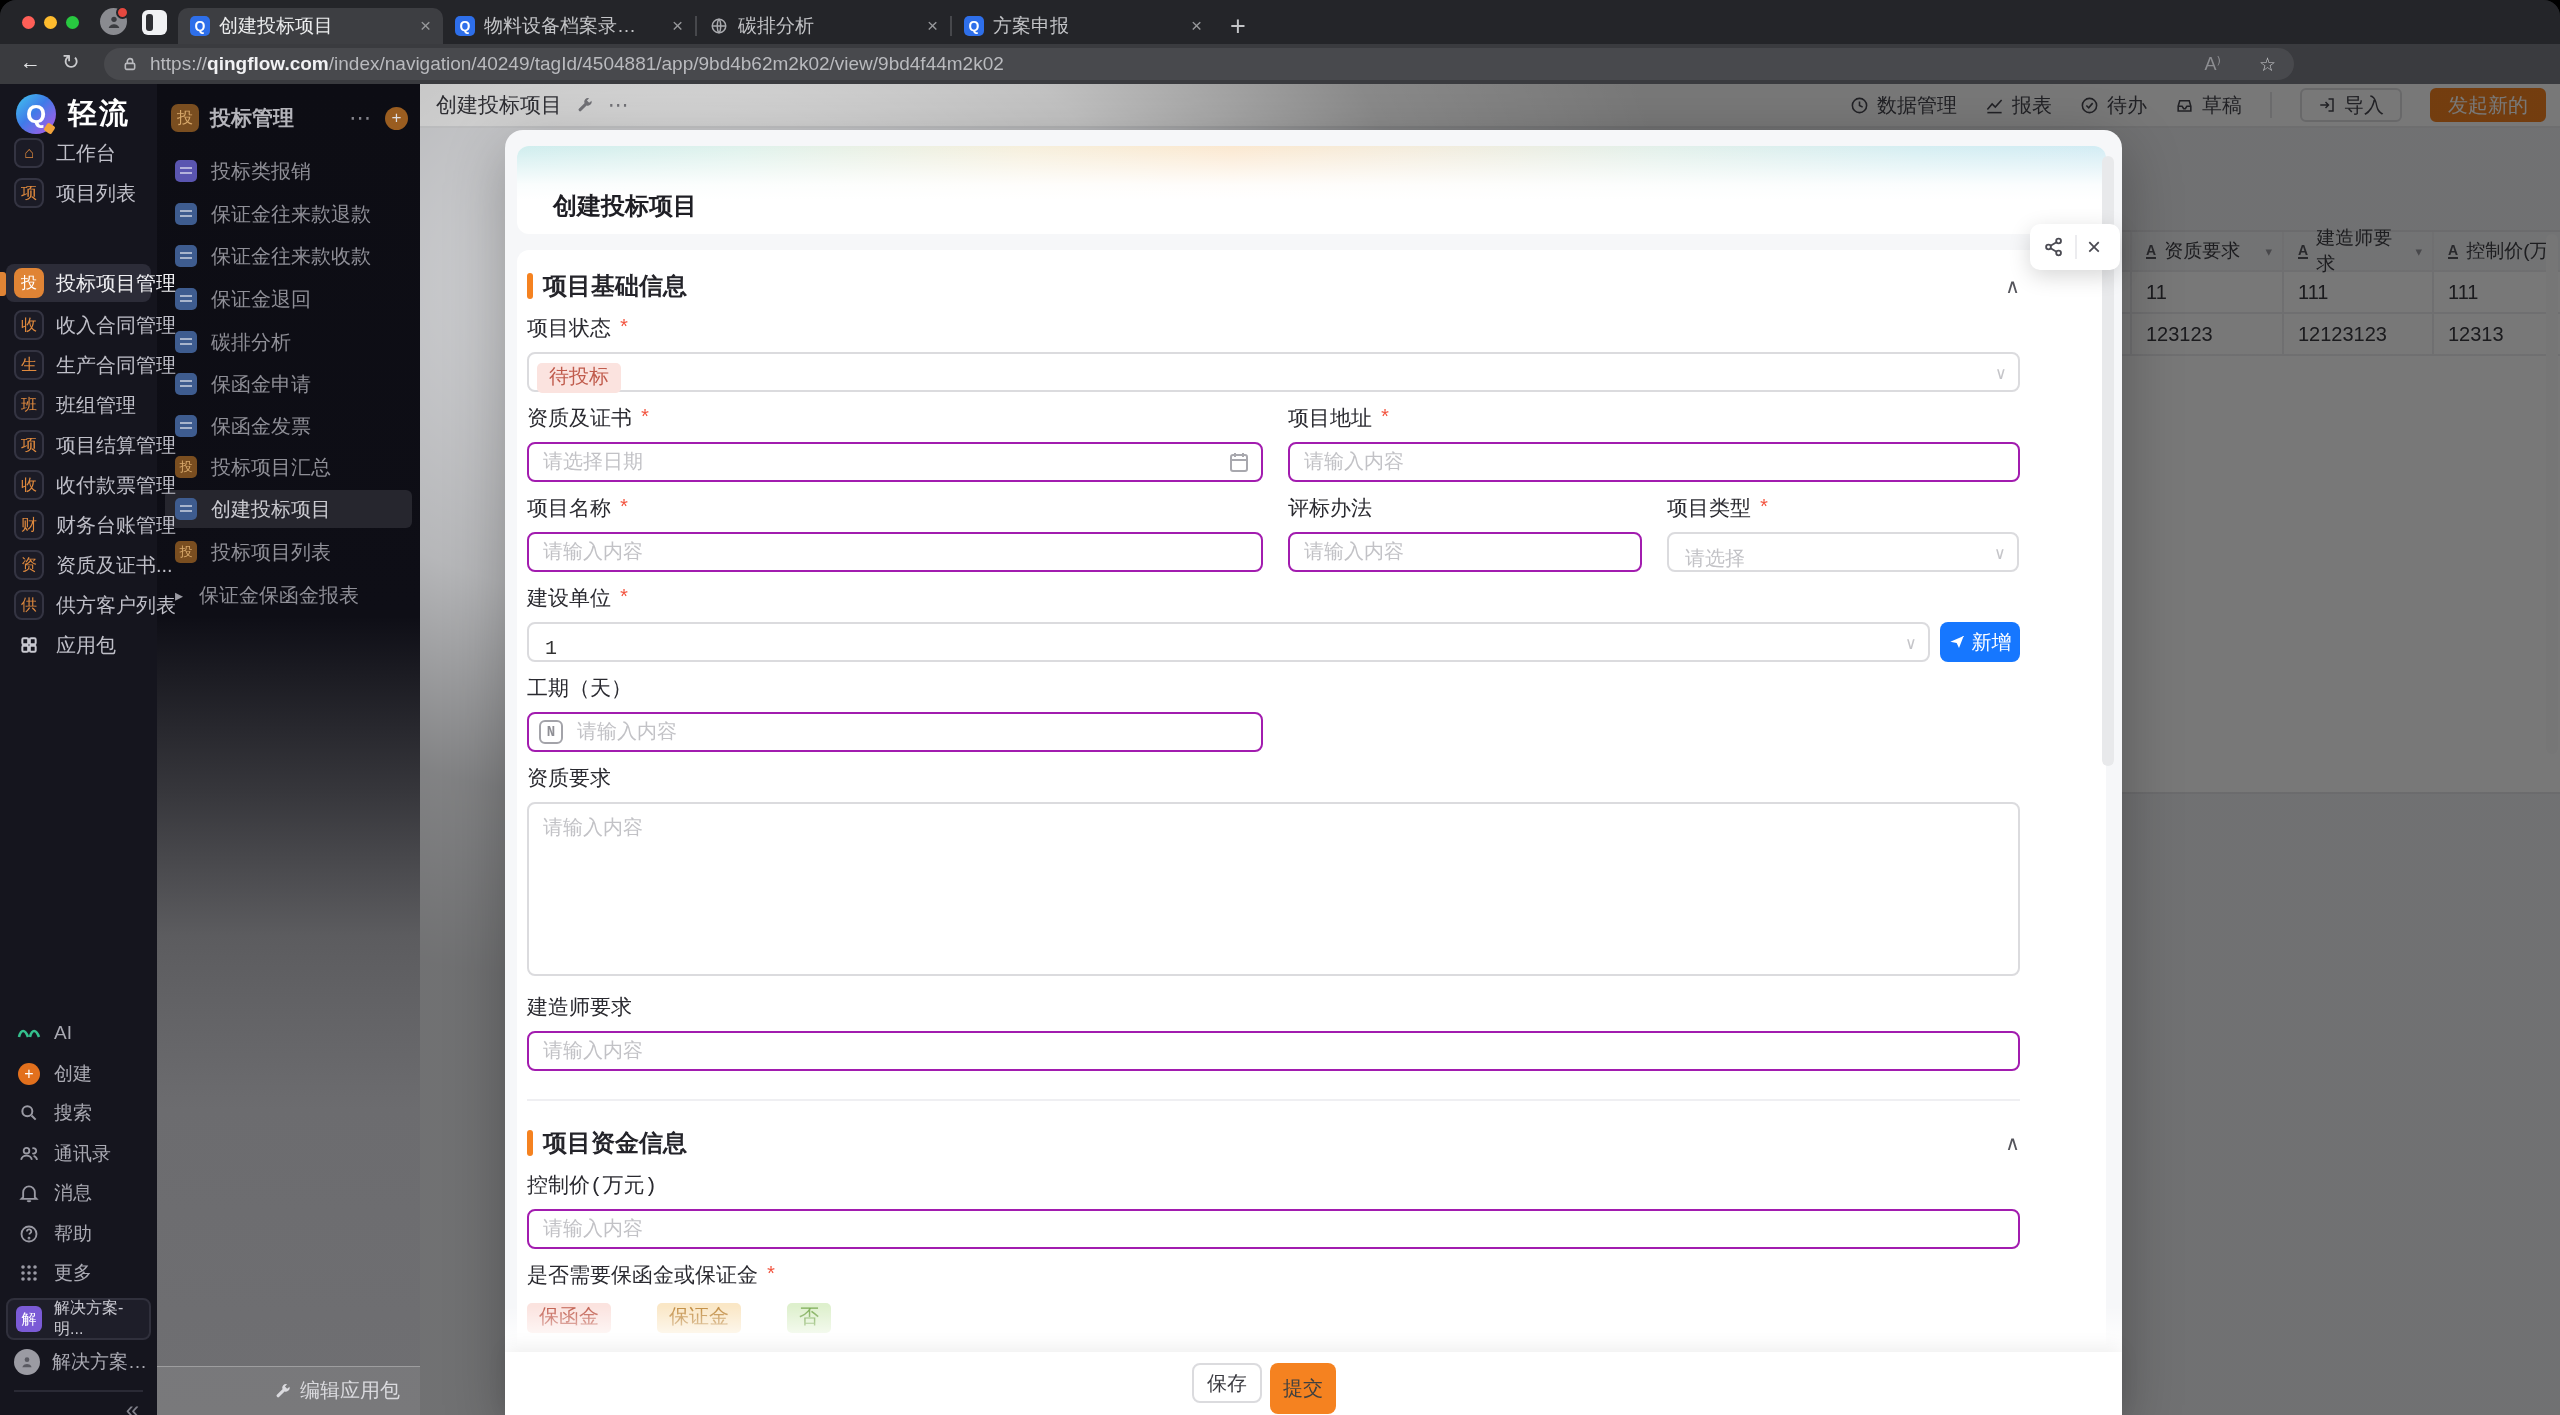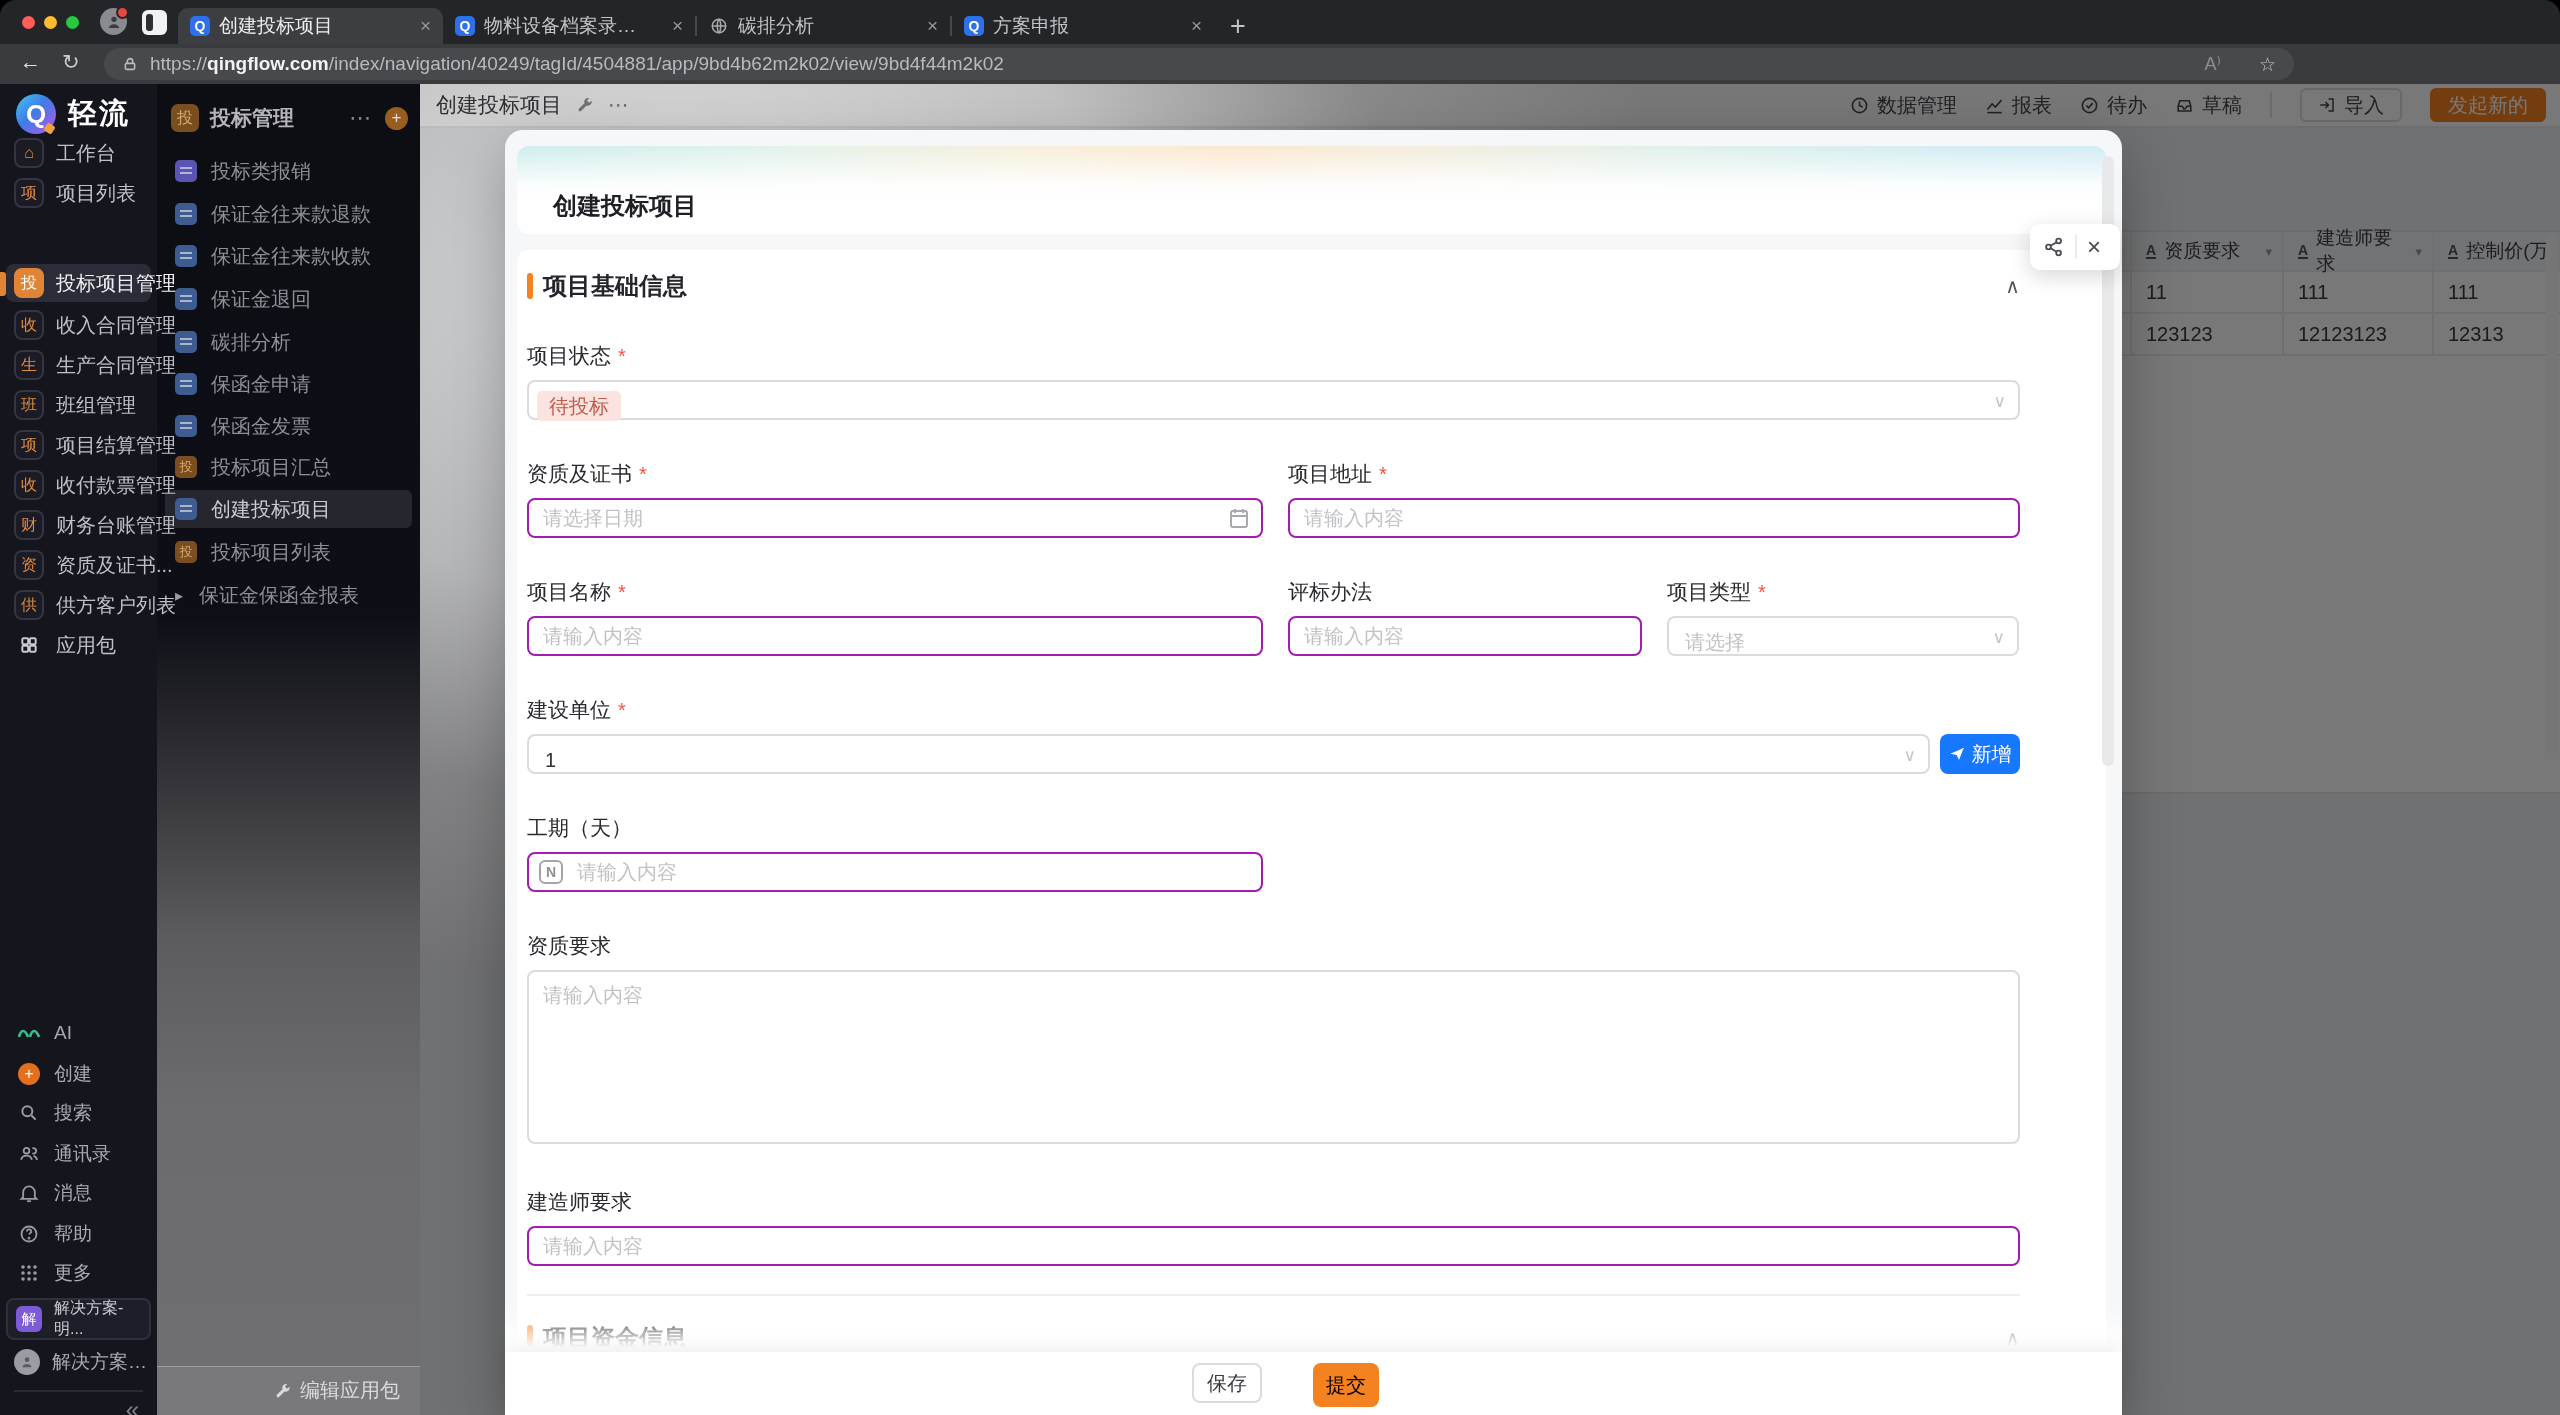--- a/index.html
+++ b/index.html
@@ -115,21 +115,21 @@
   .m-banner{position:absolute;top:0;left:0;right:0;height:54px;
      background:linear-gradient(90deg,#CFEDEE 0%,#DFF2EC 14%,#F6EFDC 32%,#FBE8D0 45%,#F4ECDC 56%,#E2F0EA 72%,#D5EEF2 88%,#D2ECF4 100%);}
   .m-banner::after{content:'';position:absolute;inset:0;background:linear-gradient(180deg,rgba(255,255,255,0) 0%,rgba(255,255,255,.9) 72%,#fff 100%);}
   .m-title{position:absolute;left:36px;top:44px;font-size:24px;font-weight:600;color:#1E1E24;}
   .m-card{position:absolute;left:12px;top:120px;right:16px;bottom:0;background:#fff;border-radius:12px 12px 0 0;overflow:hidden;}
   .m-scroll{padding:20px 86px 0 10px;}
   .sechead{display:flex;align-items:center;}
   .sbar{width:6px;height:26px;background:#F58220;border-radius:3px;margin-right:10px;}
   .stitle{font-size:24px;font-weight:600;color:#24242A;}
   .schev{margin-left:auto;color:#55555C;font-size:20px;}
-  .fi{margin-top:40px;}
+  .fi{margin-top:12px;font-family:Liberation Mono, monospace;}
   .lbl{font-size:21px;color:#2A2A30;font-weight:500;display:flex;gap:7px;align-items:center;}
   .req{color:#F2543F;font-size:20px;}
   .ctrl{margin-top:10px;position:relative;}
   .inp{width:100%;height:40px;border:2px solid #a21caf;border-radius:8px;background:#fff;font-size:20px;
      font-family:inherit;color:#333;padding:0 14px;box-sizing:border-box;outline:none;}
   .inp::placeholder,.inp-ta::placeholder{color:#C2C2C6;}
   .inp-ta{width:100%;height:174px;border:2px solid #DBDBDE;border-radius:8px;background:#fff;font-size:20px;
      font-family:inherit;color:#333;padding:10px 14px;box-sizing:border-box;outline:none;resize:none;}
   .selbox{height:40px;border:2px solid #DBDBDE;border-radius:8px;background:#fff;display:flex;align-items:center;
      padding:12px 36px 0 8px;position:relative;box-sizing:border-box;}
@@ -150,22 +150,22 @@
      font-size:14px;font-weight:bold;display:flex;align-items:center;justify-content:center;box-sizing:border-box;}
   .addbtn{width:80px;height:40px;background:#1677FF;border:none;border-radius:8px;color:#fff;font-size:20px;
      display:flex;align-items:center;justify-content:center;gap:7px;flex:0 0 80px;font-family:inherit;}
   .fdiv{height:2px;background:#EFEFF2;margin-top:28px;}
   .cbrow{display:flex;align-items:center;margin-top:14px;}
   .cbitem{display:flex;align-items:center;margin-right:46px;}
   .m-fade{position:absolute;left:0;right:0;bottom:63px;height:46px;background:linear-gradient(180deg,rgba(255,255,255,0),#fff 90%);}
   .m-footer{position:absolute;left:0;right:0;bottom:0;height:63px;background:#fff;box-shadow:0 -4px 18px rgba(0,0,0,.07);}
   .btn-save{position:absolute;left:687px;top:11px;width:70px;height:40px;border:2px solid #DBDBDE;border-radius:8px;
      background:#fff;color:#3A3A40;font-size:20px;font-family:inherit;}
-  .btn-submit{position:absolute;left:808px;top:11px;width:66px;height:44px;border:none;border-radius:8px;
-     background:#F58220;color:#000000;font-size:20px;font-family:inherit;}
+  .btn-submit{position:absolute;left:765px;top:11px;width:66px;height:51px;border:none;border-radius:8px;
+     background:#F58220;color:#404040;font-size:20px;font-family:inherit;}
   .m-sbar{position:absolute;right:8px;top:26px;width:12px;height:610px;background:#E8E9EB;border-radius:6px;z-index:5;}
   .m-pill{position:absolute;left:2030px;top:140px;width:90px;height:46px;background:#fff;border-radius:10px;
      box-shadow:0 6px 22px rgba(0,0,0,.16);display:flex;align-items:center;z-index:6;}
   .m-pill .sep{width:2px;height:24px;background:#ECECEF;margin:0 10px;}
   .m-pill .xx{color:#4A4A52;font-size:24px;}
 </style>
 </head>
 <body>
 
 <div id="stage">

